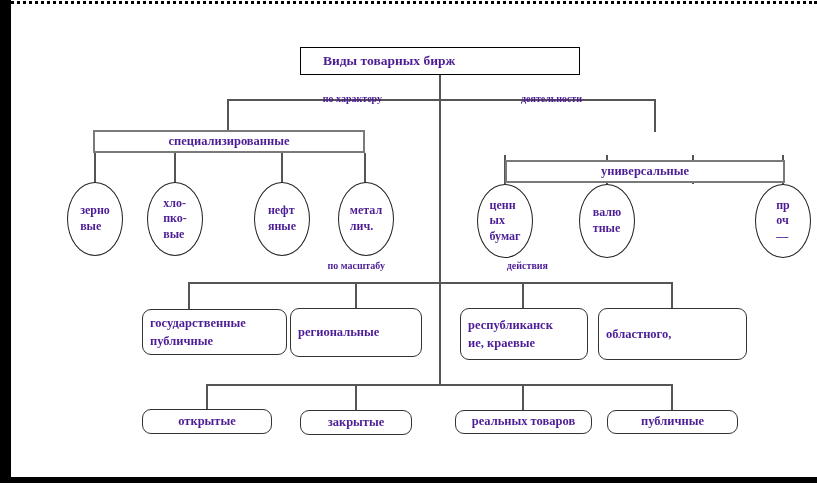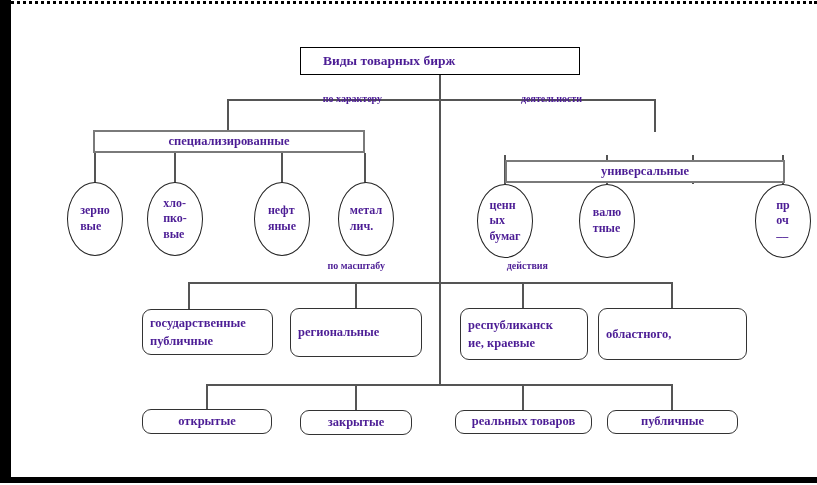--- a/index.html
+++ b/index.html
@@ -125,21 +125,21 @@
     </div>
   </div>
   <div class="ell" style="left:755px;top:184px;">
     <div class="txt">
       <div>пр</div>
       <div>оч</div>
       <div>––</div>
     </div>
   </div>
 
-  <div class="round" style="left:142px;top:309px;width:131px;height:46px;">
+  <div class="round" style="left:142px;top:309px;width:145px;height:46px;">
     <div>государственные</div>
     <div>публичные</div>
   </div>
   <div class="round" style="left:290px;top:308px;width:132px;height:49px;">
     <div>региональные</div>
   </div>
   <div class="round" style="left:460px;top:308px;width:128px;height:52px;">
     <div>республиканск</div>
     <div>ие, краевые</div>
   </div>

